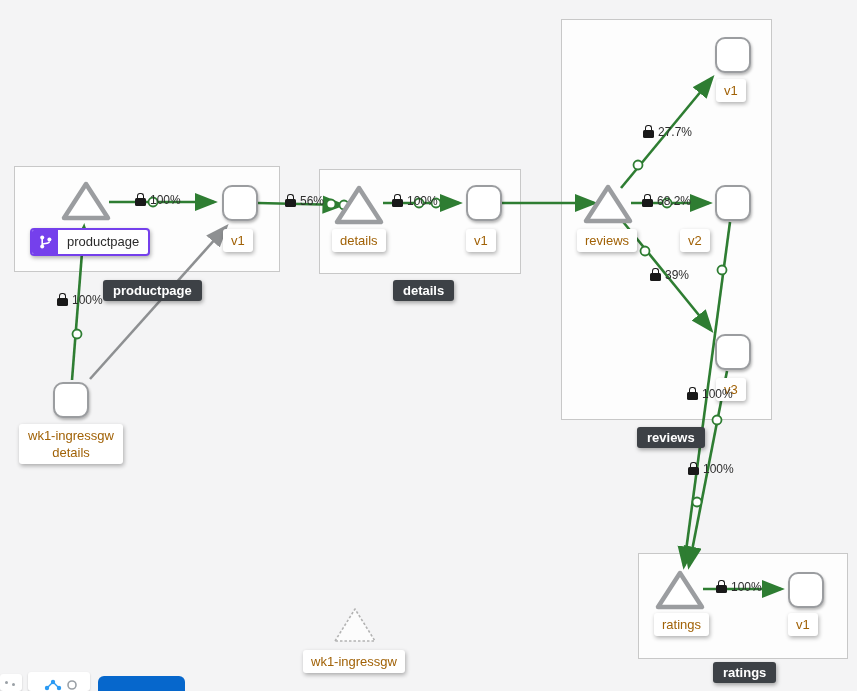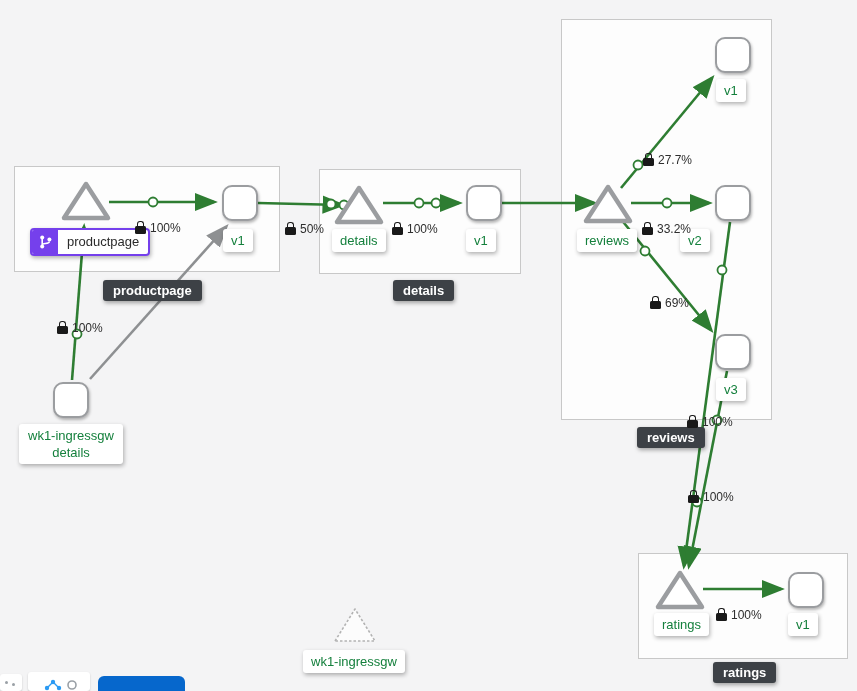--- a/index.html
+++ b/index.html
@@ -5,26 +5,26 @@
   html,body{margin:0;padding:0;}
   body{width:857px;height:691px;overflow:hidden;background:#f4f4f5;
        font-family:"Liberation Sans","DejaVu Sans",sans-serif;position:relative;}
   #stage{position:absolute;left:0;top:0;width:857px;height:691px;}
   svg.edges{position:absolute;left:0;top:0;width:857px;height:691px;}
 
   .gbox{position:absolute;background:#fdfdfd;border:1px solid #c8c8c8;}
   .sq{position:absolute;width:36px;height:36px;background:#fff;border:2px solid #9b9da0;
       border-radius:10px;box-shadow:1px 2px 3px rgba(0,0,0,.28);box-sizing:border-box;}
   .nlabel{position:absolute;background:#fff;border-radius:3px;padding:3px 8px;
-      font-size:13px;color:#15803d;box-shadow:1px 2px 4px rgba(0,0,0,.3);
+      font-size:13px;color:#a16207;box-shadow:1px 2px 4px rgba(0,0,0,.3);
       white-space:nowrap;text-align:center;line-height:17px;}
   .gbadge{position:absolute;background:#3d4146;color:#fff;font-weight:bold;font-size:13px;
       padding:3px 10px;border-radius:3px;box-shadow:1px 2px 4px rgba(0,0,0,.35);white-space:nowrap;}
   .elabel{position:absolute;font-size:12px;color:#2e2e2e;white-space:nowrap;
-      display:flex;align-items:center;margin-top:28px;}
+      display:flex;align-items:center;}
   .lock{position:relative;display:inline-block;width:11px;height:8px;background:#191919;
       border-radius:1.5px;margin-right:4px;margin-top:4px;}
   .lock::before{content:"";position:absolute;left:2px;top:-5px;width:5px;height:5px;
       border:1.7px solid #191919;border-bottom:none;border-radius:3px 3px 0 0;}
 
   .vslabel{position:absolute;display:flex;align-items:stretch;border:2px solid #7540ec;
       border-radius:4px;background:#fff;overflow:hidden;box-shadow:1px 2px 4px rgba(0,0,0,.3);}
   .vsicon{background:#7540ec;width:26px;display:flex;align-items:center;justify-content:center;}
   .vstext{padding:3px 9px;font-size:13px;color:#2b2b2b;line-height:18px;}
 
@@ -133,37 +133,37 @@
   <div class="elabel" style="left:135px;top:193px">
     <span class="lock"></span>
     <span>100%</span>
     </div>
   <div class="elabel" style="left:57px;top:293px">
     <span class="lock"></span>
     <span>100%</span>
     </div>
   <div class="elabel" style="left:285px;top:194px">
     <span class="lock"></span>
-    <span>50%</span>
+    <span>56%</span>
     </div>
   <div class="elabel" style="left:392px;top:194px">
     <span class="lock"></span>
     <span>100%</span>
     </div>
   <div class="elabel" style="left:643px;top:125px">
     <span class="lock"></span>
     <span>27.7%</span>
     </div>
   <div class="elabel" style="left:642px;top:194px">
     <span class="lock"></span>
-    <span>33.2%</span>
+    <span>68.2%</span>
     </div>
   <div class="elabel" style="left:650px;top:268px">
     <span class="lock"></span>
-    <span>69%</span>
+    <span>39%</span>
     </div>
   <div class="elabel" style="left:687px;top:387px">
     <span class="lock"></span>
     <span>100%</span>
     </div>
   <div class="elabel" style="left:688px;top:462px">
     <span class="lock"></span>
     <span>100%</span>
     </div>
   <div class="elabel" style="left:716px;top:580px">

